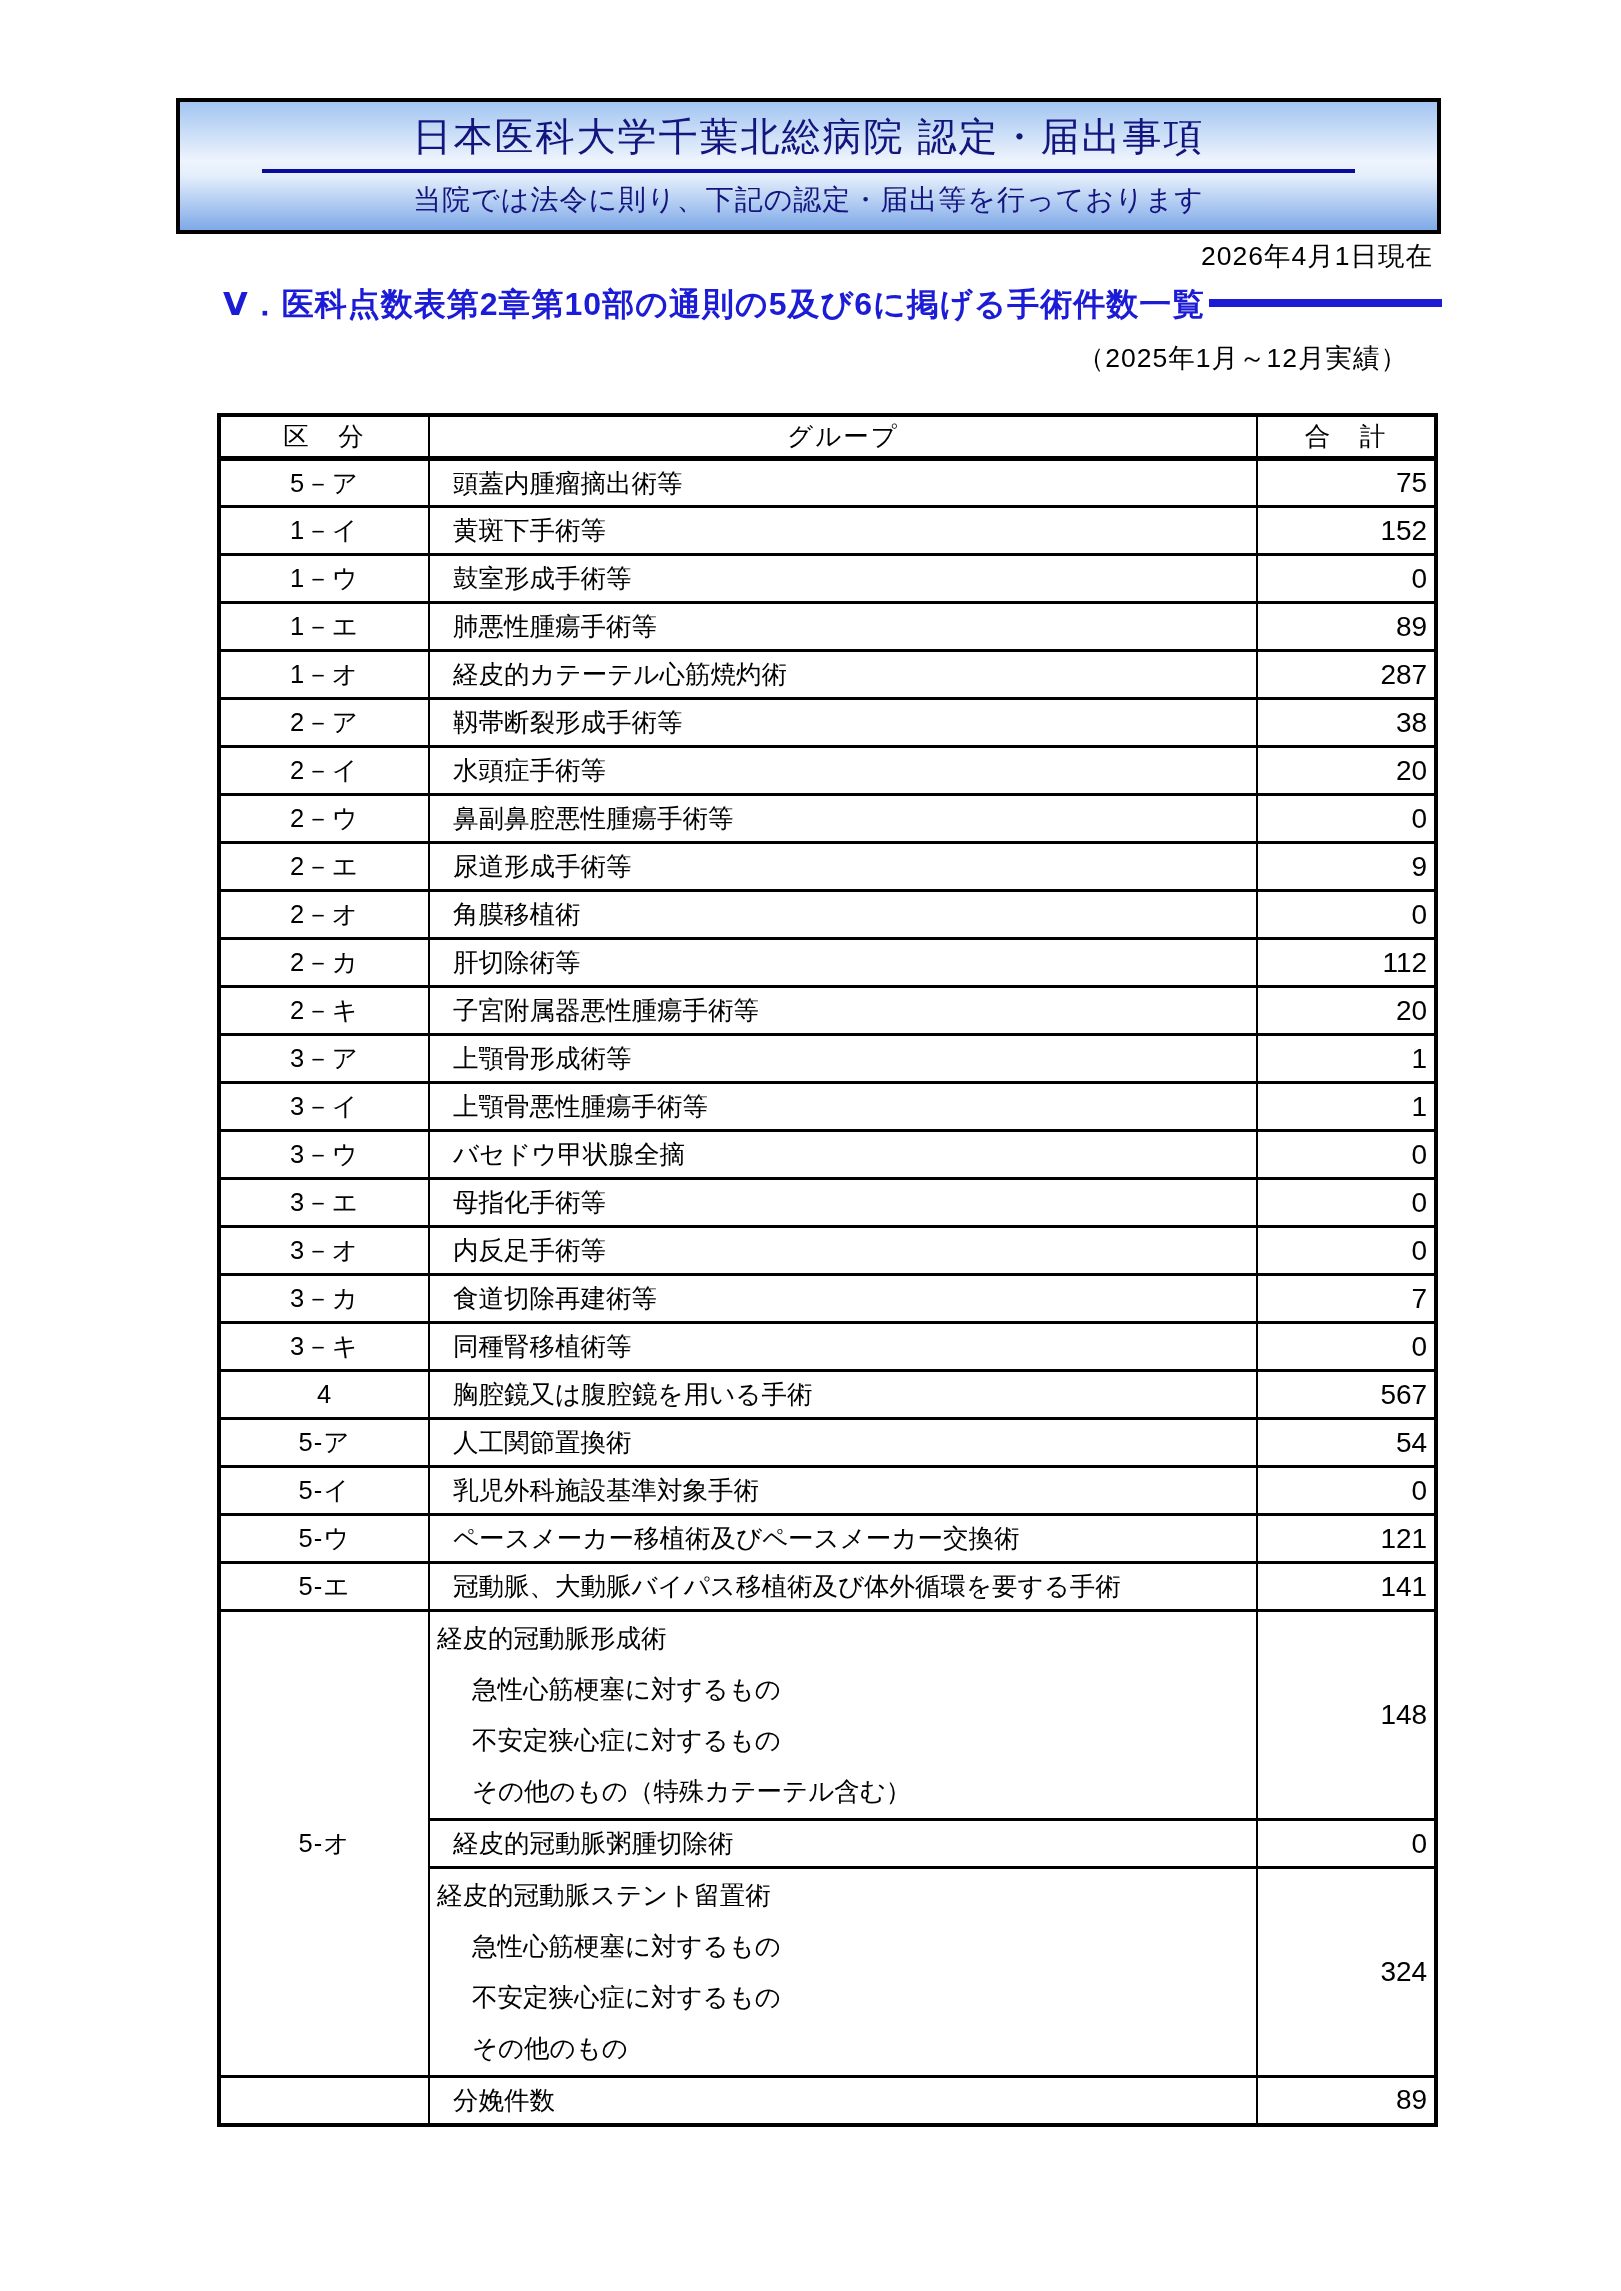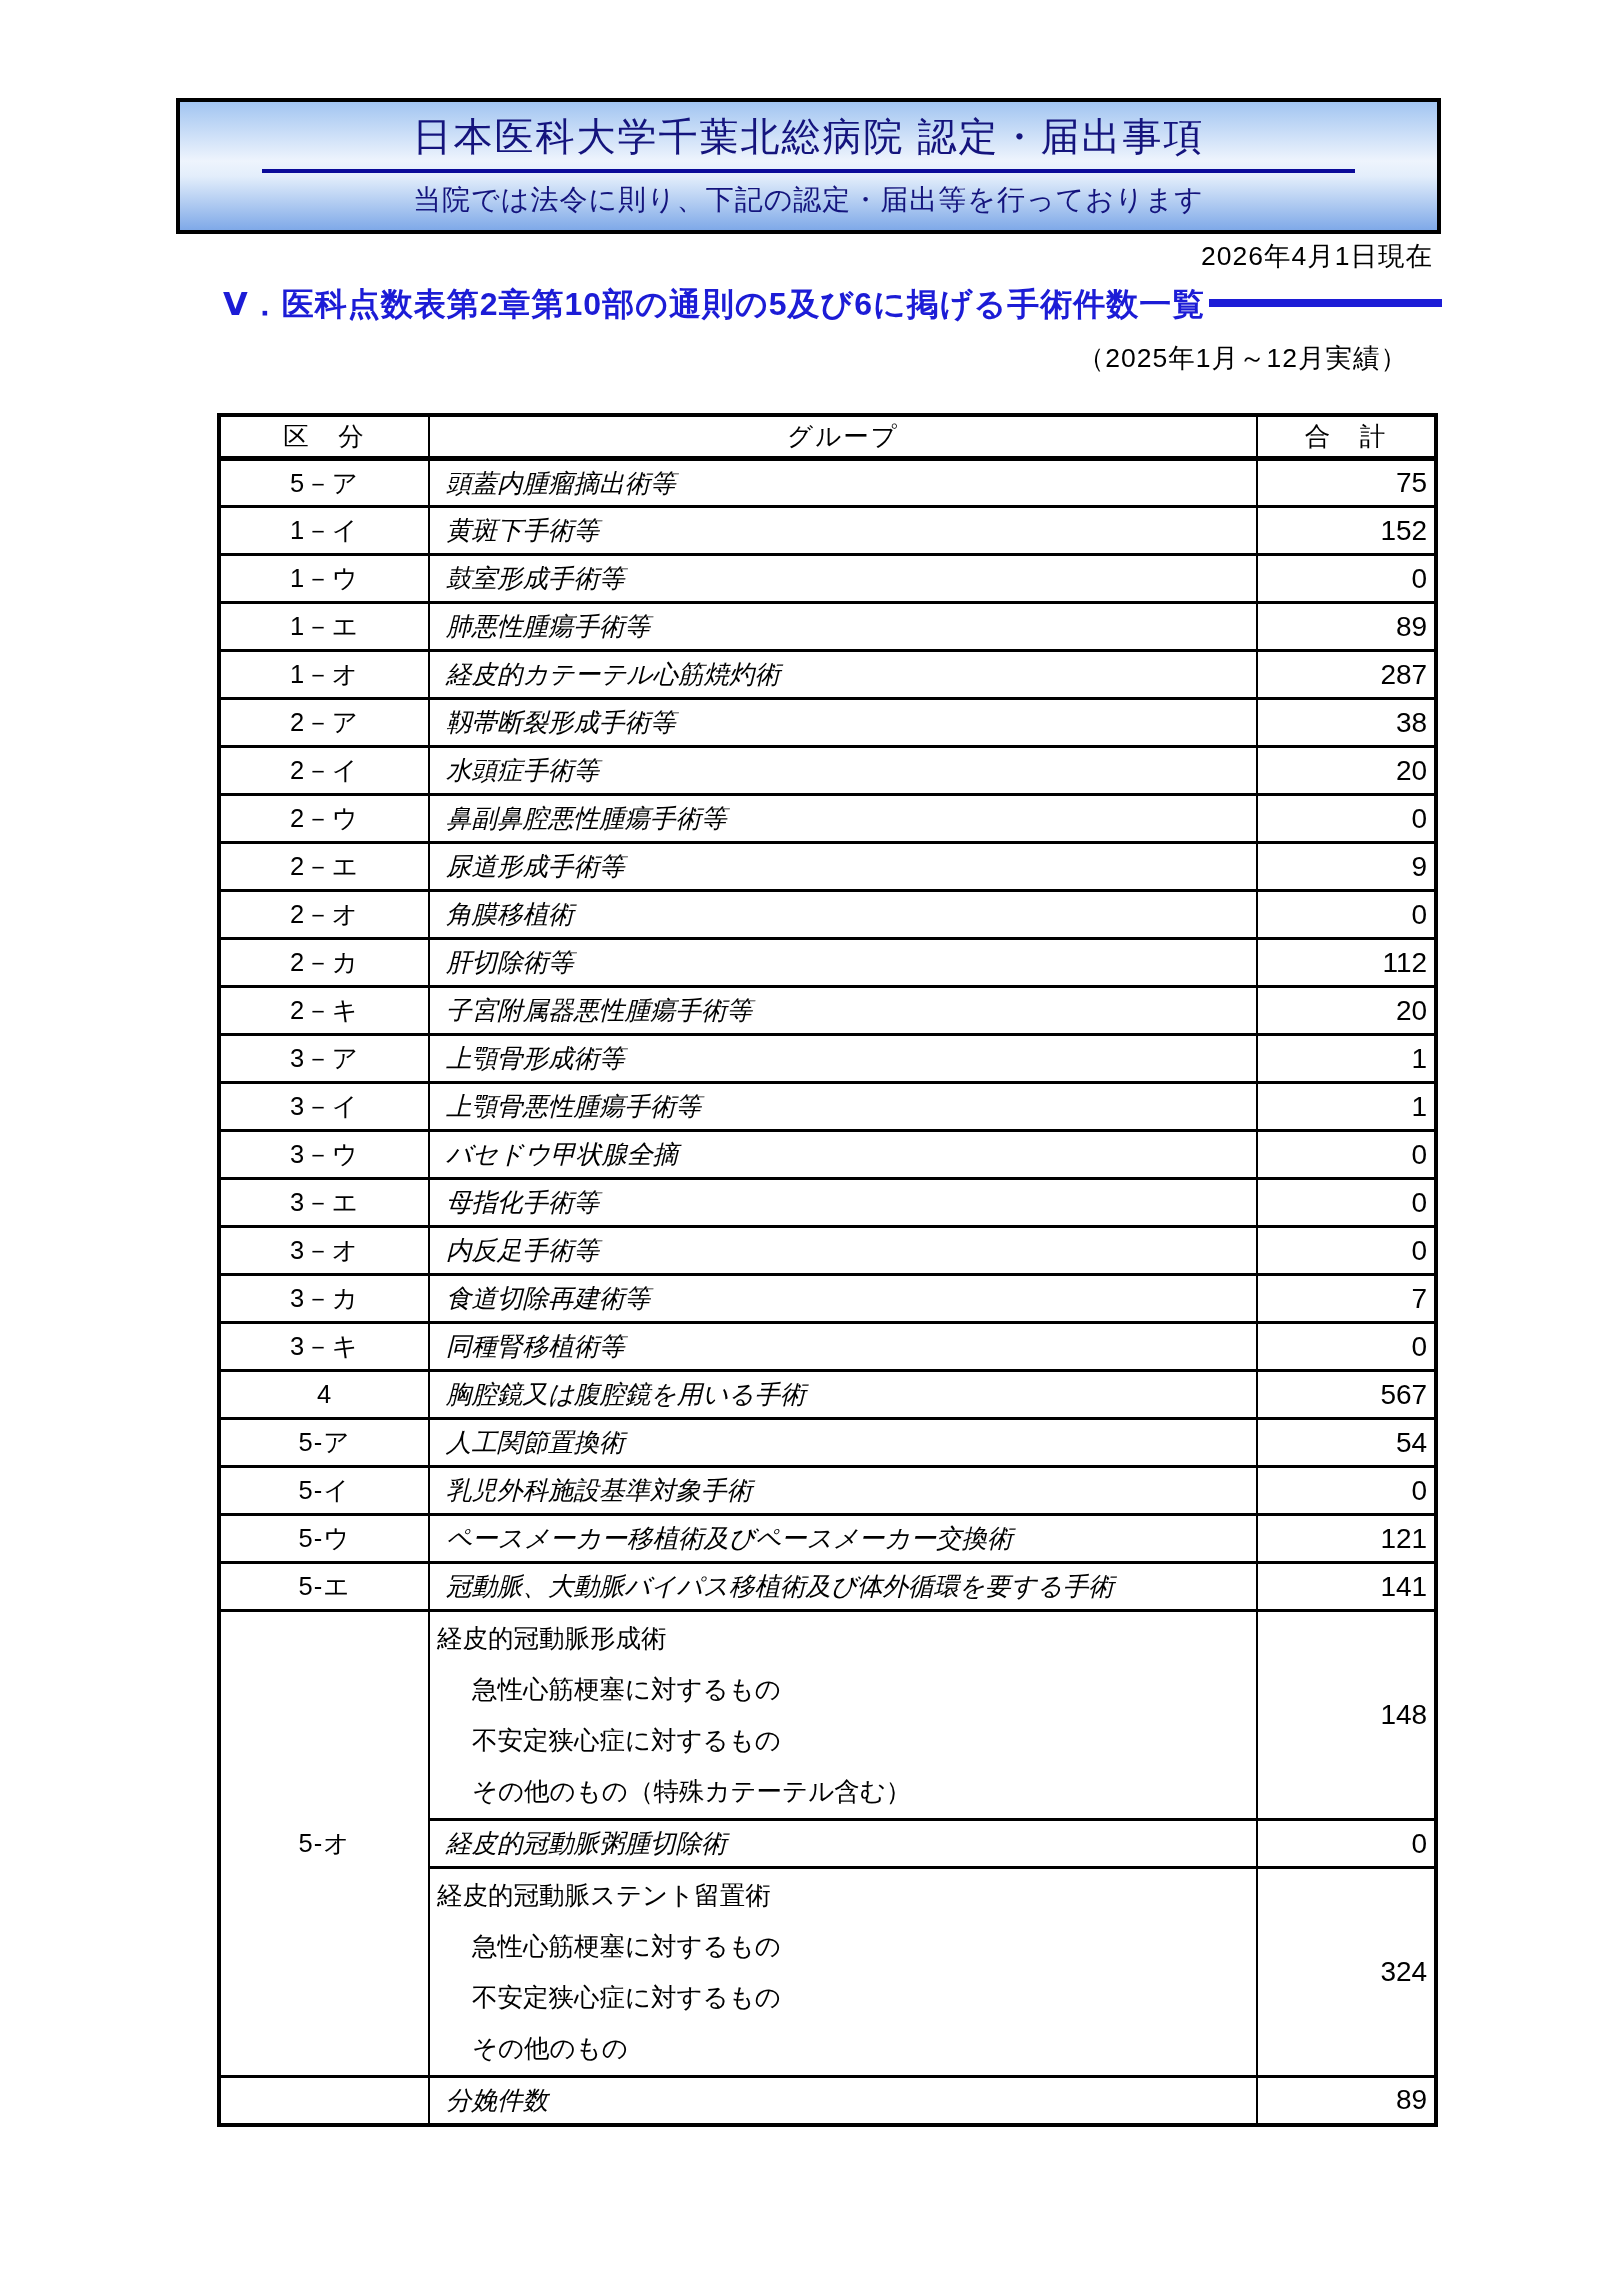--- a/index.html
+++ b/index.html
@@ -86,21 +86,21 @@
     border:2px solid #000000;
     border-top:3.9px solid #000000;
     border-bottom:3.9px solid #000000;
     font-size:25.5px;
     vertical-align:middle;
     overflow:hidden;
   }
   .report-table tr.row{height:48px;}
   .report-table tr.row-multi{height:204px;}
   td.cat{text-align:center;letter-spacing:1px;}
-  td.grp{padding-left:16px;white-space:nowrap;font-style:italic;}
+  td.grp{padding-left:23px;white-space:nowrap;}
   td.tot{
     text-align:right;padding-right:6.9px;
     font-size:28px;
     font-family:"Liberation Sans","DejaVu Sans",sans-serif;
   }
   td.grp-multi{vertical-align:top;padding-left:6.9px;}
   .gline{line-height:51px;white-space:nowrap;}
   .gline.indent{padding-left:35px;}
 </style>
 </head>

